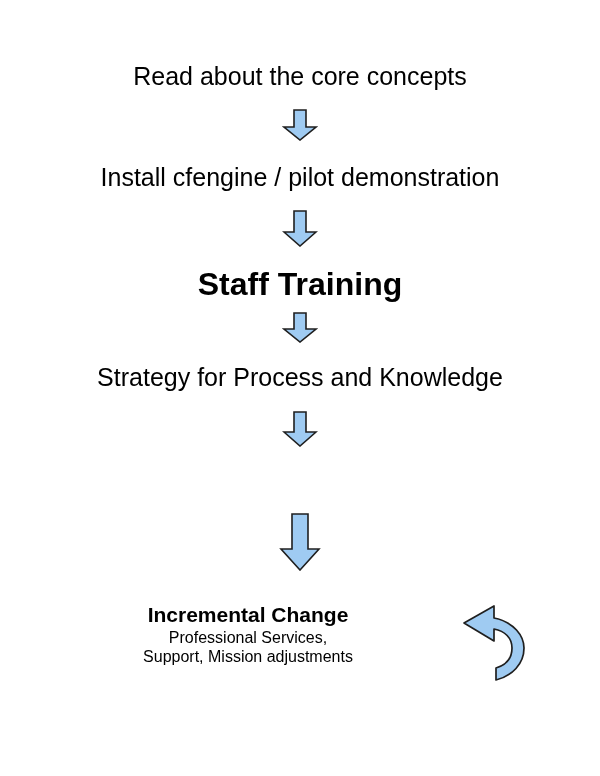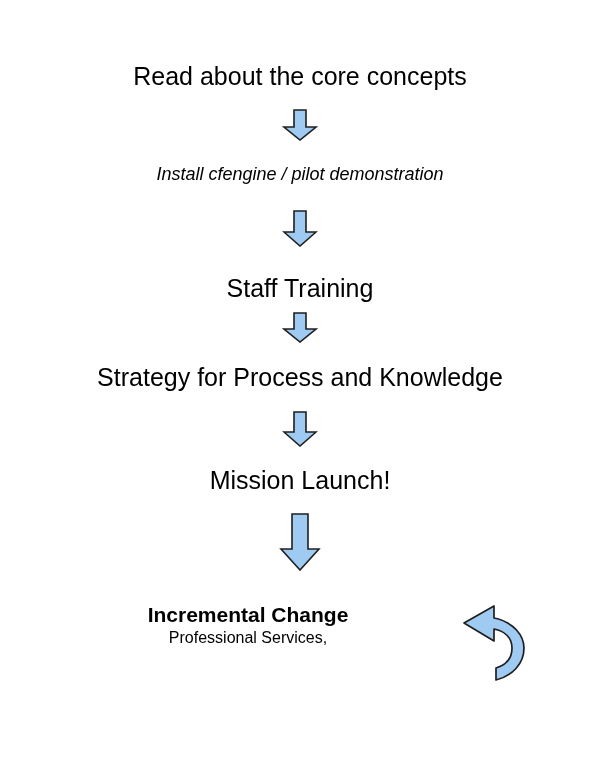--- a/index.html
+++ b/index.html
@@ -23,22 +23,22 @@
     left: 0;
     width: 600px;
     text-align: center;
     color: #000000;
     font-family: "Liberation Sans", sans-serif;
     font-weight: normal;
     white-space: nowrap;
     line-height: 1.0;
   }
   .step-1 { top: 64px;  font-size: 25px; }
-  .step-2 { top: 165px; font-size: 18px; font-style: italic; }
-  .step-3 { top: 276px; font-size: 25px; }
+  .step-2 { top: 165px; font-size: 25px; }
+  .step-3 { top: 268px; font-size: 32px; font-weight: bold; }
   .step-4 { top: 365px; font-size: 25px; }
   .step-5 { top: 468px; font-size: 25px; }
 
   .arrow-wrap {
     position: absolute;
     left: 0;
     width: 600px;
     display: flex;
     justify-content: center;
   }
@@ -112,31 +112,31 @@
   </div>
 
   <div class="step-label step-4">Strategy for Process and Knowledge</div>
 
   <div class="arrow-wrap a4">
     <svg width="36" height="36" viewBox="0 0 36 36">
       <polygon points="12,1 24,1 24,21 34,21 18,35 2,21 12,21" fill="#9FCBF2" stroke="#1F1F1F" stroke-width="1.6" stroke-linejoin="miter"></polygon>
     </svg>
   </div>
 
-  <div class="step-label step-5">Mission Launch!</div>
 
   <div class="arrow-wrap a5">
     <svg width="42" height="58" viewBox="0 0 42 58">
       <polygon points="13,1 29,1 29,36 40,36 21,57 2,36 13,36" fill="#9FCBF2" stroke="#1F1F1F" stroke-width="1.6" stroke-linejoin="miter"></polygon>
     </svg>
   </div>
 
   <div class="final-block">
     <span class="final-line final-title">Incremental Change</span>
     <span class="final-line final-sub">Professional Services,</span>
+    <span class="final-line final-sub">Support, Mission adjustments</span>
   </div>
 
   <div class="loop-arrow">
     <svg width="84" height="90" viewBox="0 0 84 90">
       <path d="M 36,10
                L 36,22
                C 56,26 66,40 66,52
                C 66,68 54,80 38,84
                L 38,72
                C 48,69 54,62 54,52

